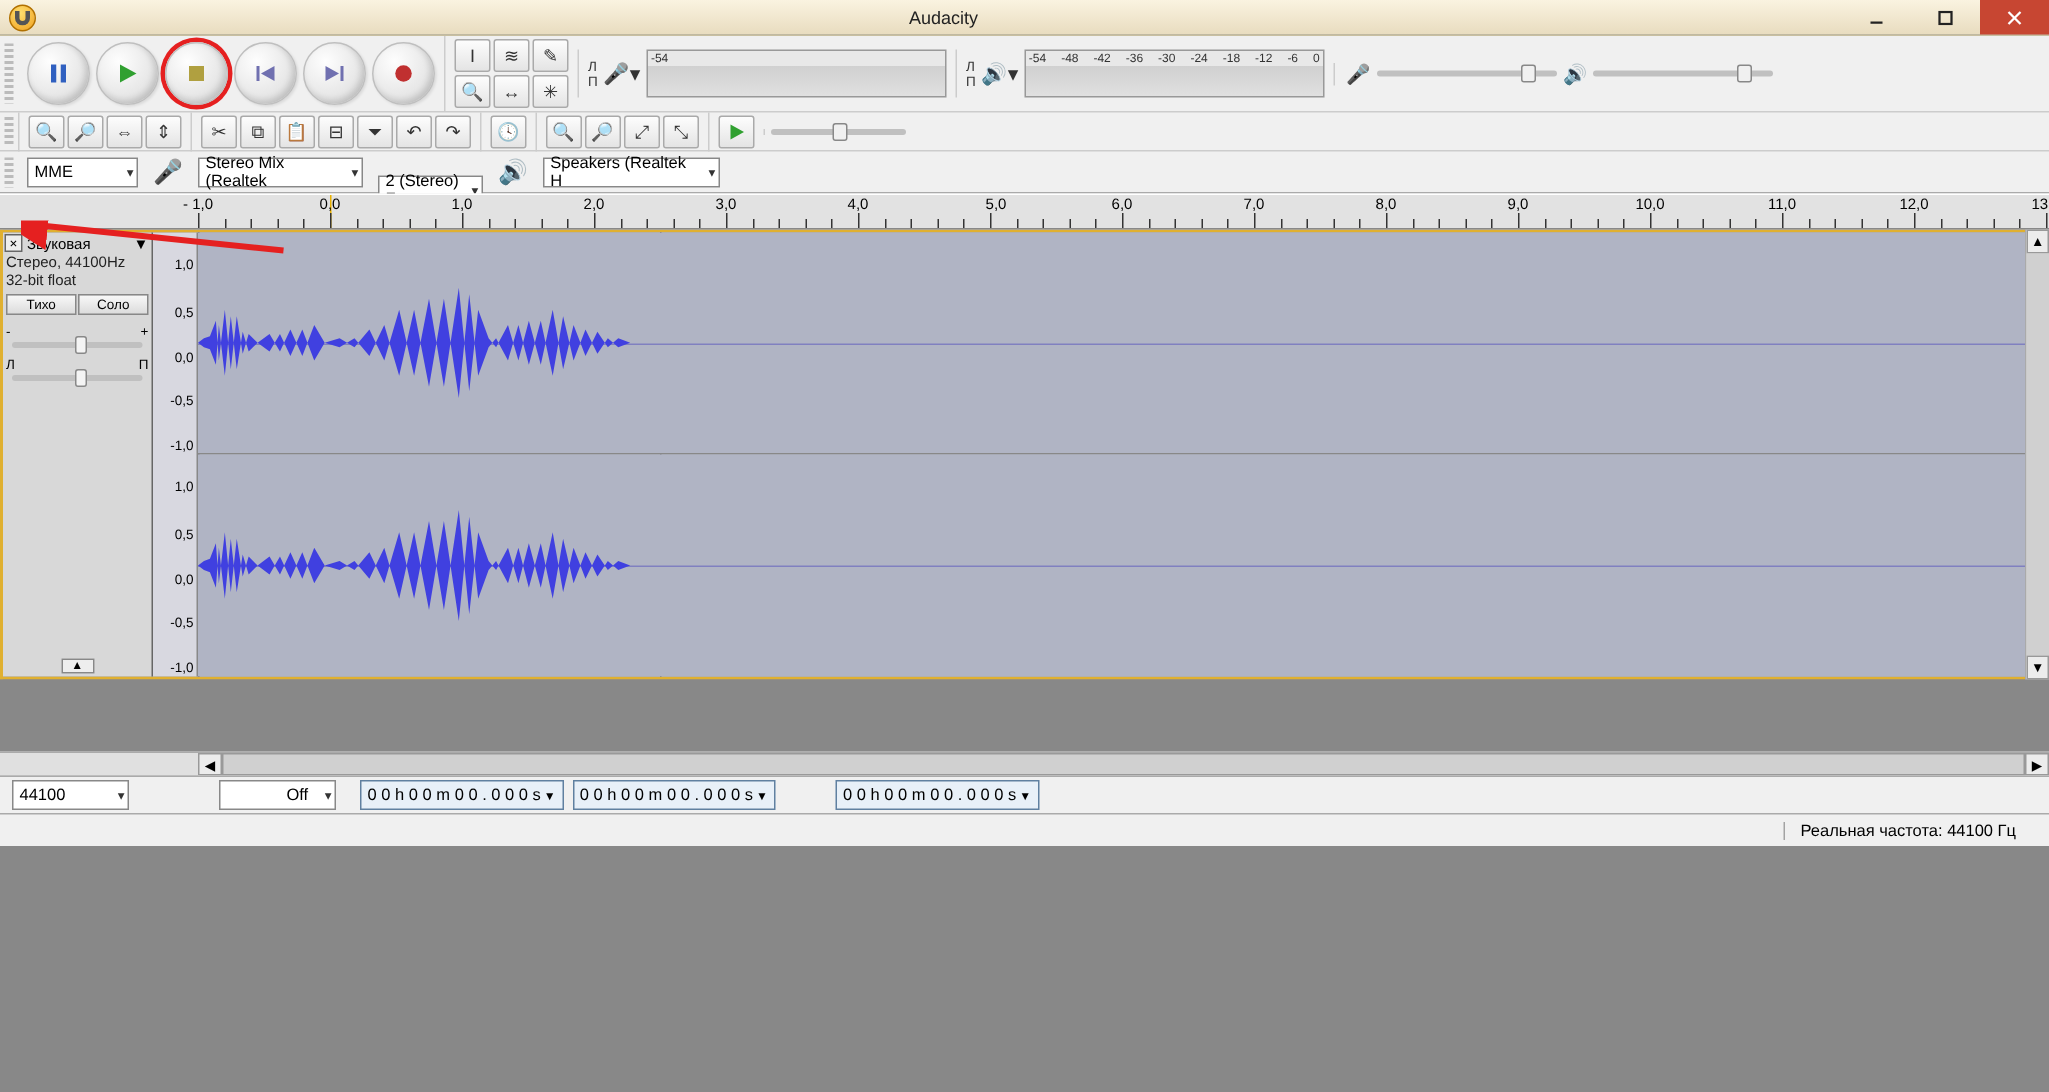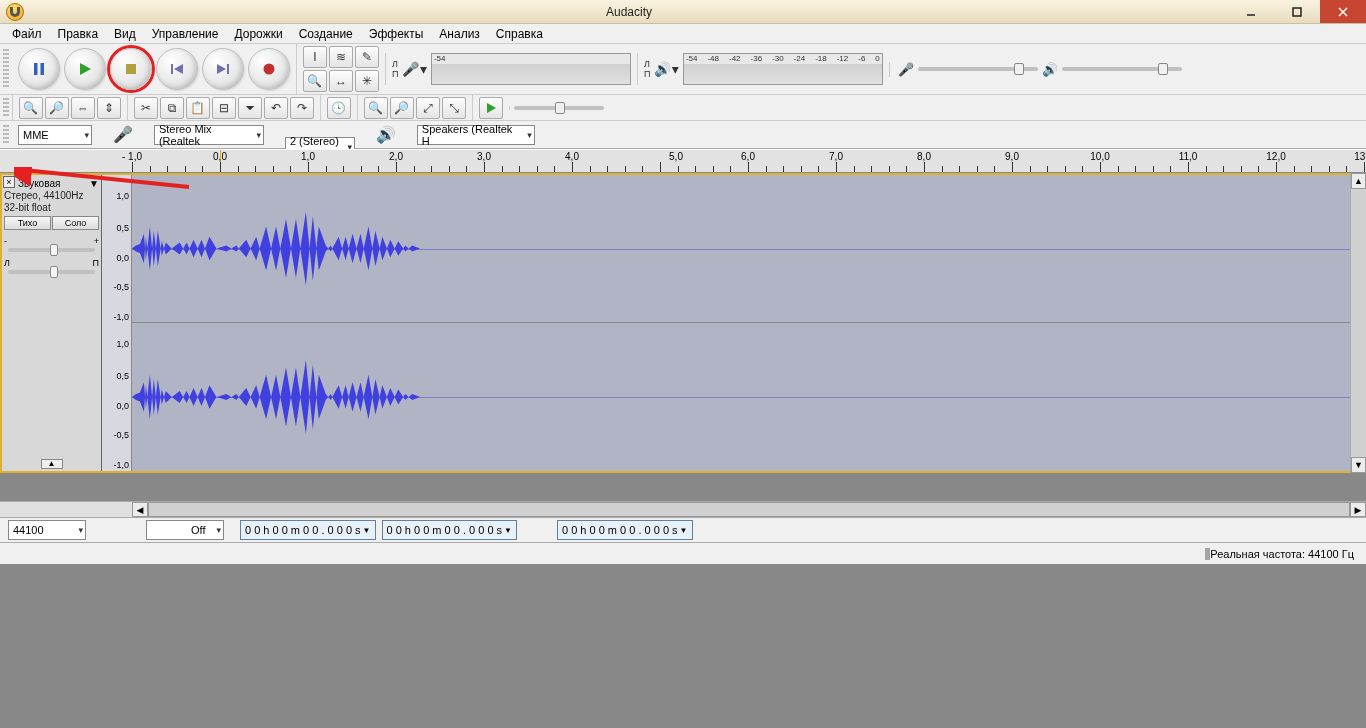--- a/index.html
+++ b/index.html
@@ -47,21 +47,21 @@
   .meter .scale{position:absolute;top:0;left:0;right:0;height:10px;display:flex;justify-content:space-between;padding:0 2px;}
   .meter .bars{position:absolute;bottom:0;left:0;right:0;height:20px;background:linear-gradient(#d0d0d0,#e0e0e0);}
   .meter .prompt{position:absolute;top:12px;left:20px;right:30px;height:12px;background:#fff;border:1px solid #888;font-size:9px;text-align:center;line-height:10px;}
   .vol-block{display:flex;align-items:center;gap:4px;padding:0 8px;border-left:1px solid #ccc;}
   .vol-icon{font-size:13px;}
   .slider-h{width:120px;height:4px;background:#c0c0c0;border-radius:2px;position:relative;}
   .slider-h .thumb{position:absolute;top:-4px;left:80%;width:10px;height:12px;background:#f0f0f0;border:1px solid #888;border-radius:2px;}
   
   .combo{height:20px;border:1px solid #888;background:#fff;font-size:11px;padding:0 14px 0 4px;display:flex;align-items:center;position:relative;min-width:0;}
   .combo::after{content:"▾";position:absolute;right:2px;font-size:9px;color:#333;}
-  .row2-group{display:flex;align-items:center;gap:21px;padding:0 6px;}
+  .row2-group{display:flex;align-items:center;gap:10px;padding:0 6px;}
   
   .ruler{height:24px;background:var(--ruler-bg);border-top:1px solid #fff;border-bottom:1px solid #888;position:relative;font-size:10px;overflow:hidden;}
   .ruler-content{position:absolute;left:132px;right:0;top:0;bottom:0;}
   .ruler-content span{position:absolute;top:1px;transform:translateX(-50%);}
   .ruler-tick{position:absolute;bottom:0;width:1px;height:6px;background:#333;}
   .ruler-tick.major{height:10px;}
   .ruler-vline{position:absolute;top:0;bottom:0;width:1px;background:#e8b000;left:88px;}
   .track{display:flex;height:150px;}
   .track-head{width:100px;background:#d8d8d8;border-right:1px solid #666;font-size:10px;padding:2px;position:relative;}
   .track-head .close-track{position:absolute;top:1px;left:1px;width:12px;height:12px;border:1px solid #666;font-size:9px;text-align:center;line-height:10px;background:#eee;}
@@ -90,21 +90,21 @@
   .hscroll .arrow{width:16px;height:100%;border:1px solid #999;display:flex;align-items:center;justify-content:center;font-size:9px;background:#ececec;}
   
   .bottom{background:var(--panel);border-top:1px solid #aaa;padding:2px 8px;font-size:11px;}
   .bottom .row{display:flex;align-items:center;gap:6px;height:20px;}
   .timebox{display:flex;align-items:center;height:20px;border:1px solid #6080a0;background:#e8f0f8;font-family:monospace;font-size:11px;padding:0 4px;}
   .timebox .dd{margin-left:2px;font-size:8px;}
   .radio{width:11px;height:11px;border:1px solid #555;border-radius:50%;display:inline-flex;align-items:center;justify-content:center;}
   .radio.on::after{content:"";width:5px;height:5px;background:#333;border-radius:50%;}
   
   .status{height:22px;background:var(--panel);border-top:1px solid #aaa;display:flex;justify-content:flex-end;align-items:center;font-size:11px;padding:0 12px;}
-  .status .cell{border-left:5px solid #a3a3a3;padding:0 0;}
+  .status .cell{border-left:1px solid #a3a3a3;padding:0 10px;}
   
   .vscroll{width:16px;background:#e0e0e0;border-left:1px solid #aaa;display:flex;flex-direction:column;}
   .vscroll .arrow{height:16px;border:1px solid #999;display:flex;align-items:center;justify-content:center;font-size:9px;background:#ececec;}
   .vscroll .track-v{flex:1;background:#d0d0d0;}
   .container{display:flex;flex-direction:column;height:564px;}
   .mid-area{flex:1;display:flex;flex-direction:column;min-height:0;}
   .tracks-wrap{display:flex;height:300px;}
   .tracks-inner{flex:1;border-top:2px solid #e0b030;border-left:2px solid #e0b030;border-bottom:2px solid #e0b030;}
   .below-tracks{flex:1;background:#888;}
 </style>
@@ -129,31 +129,20 @@
       </div>
       <div class="win-btn close">
         <svg viewBox="0 0 10 10">
             <line x1="1" y1="1" x2="9" y2="9" stroke="#fff" stroke-width="1.5"></line>
             <line x1="9" y1="1" x2="1" y2="9" stroke="#fff" stroke-width="1.5"></line>
           </svg>
       </div>
     </div>
   </div>
 
-  <div class="menubar">
-    <span>Файл</span>
-    <span>Правка</span>
-    <span>Вид</span>
-    <span>Управление</span>
-    <span>Дорожки</span>
-    <span>Создание</span>
-    <span>Эффекты</span>
-    <span>Анализ</span>
-    <span>Справка</span>
-  </div>
 
   <div class="toolbar-area">
     <div class="tool-row">
       <div class="grip"></div>
       <div class="transport">
         <div class="circ-btn">
           <svg viewBox="0 0 16 16">
               <rect x="3" y="2" width="3.5" height="12" fill="#3060c0"></rect>
               <rect x="9.5" y="2" width="3.5" height="12" fill="#3060c0"></rect>
             </svg>
@@ -333,21 +322,21 @@
         <div class="ruler-tick" style="left: 387.2px;"></div>
         <div class="ruler-tick" style="left: 404.8px;"></div>
         <div class="ruler-tick" style="left: 422.4px;"></div>
         <div class="ruler-tick major" style="left: 440px;"></div>
         <span style="left: 440px;">4,0</span>
         <div class="ruler-tick" style="left: 457.6px;"></div>
         <div class="ruler-tick" style="left: 475.2px;"></div>
         <div class="ruler-tick" style="left: 492.8px;"></div>
         <div class="ruler-tick" style="left: 510.4px;"></div>
         <div class="ruler-tick major" style="left: 528px;"></div>
-        <span style="left: 528px; padding-left: 32px;">5,0</span>
+        <span style="left: 516px; padding-left: 32px;">5,0</span>
         <div class="ruler-tick" style="left: 545.6px;"></div>
         <div class="ruler-tick" style="left: 563.2px;"></div>
         <div class="ruler-tick" style="left: 580.8px;"></div>
         <div class="ruler-tick" style="left: 598.4px;"></div>
         <div class="ruler-tick major" style="left: 616px;"></div>
         <span style="left: 616px;">6,0</span>
         <div class="ruler-tick" style="left: 633.6px;"></div>
         <div class="ruler-tick" style="left: 651.2px;"></div>
         <div class="ruler-tick" style="left: 668.8px;"></div>
         <div class="ruler-tick" style="left: 686.4px;"></div>

